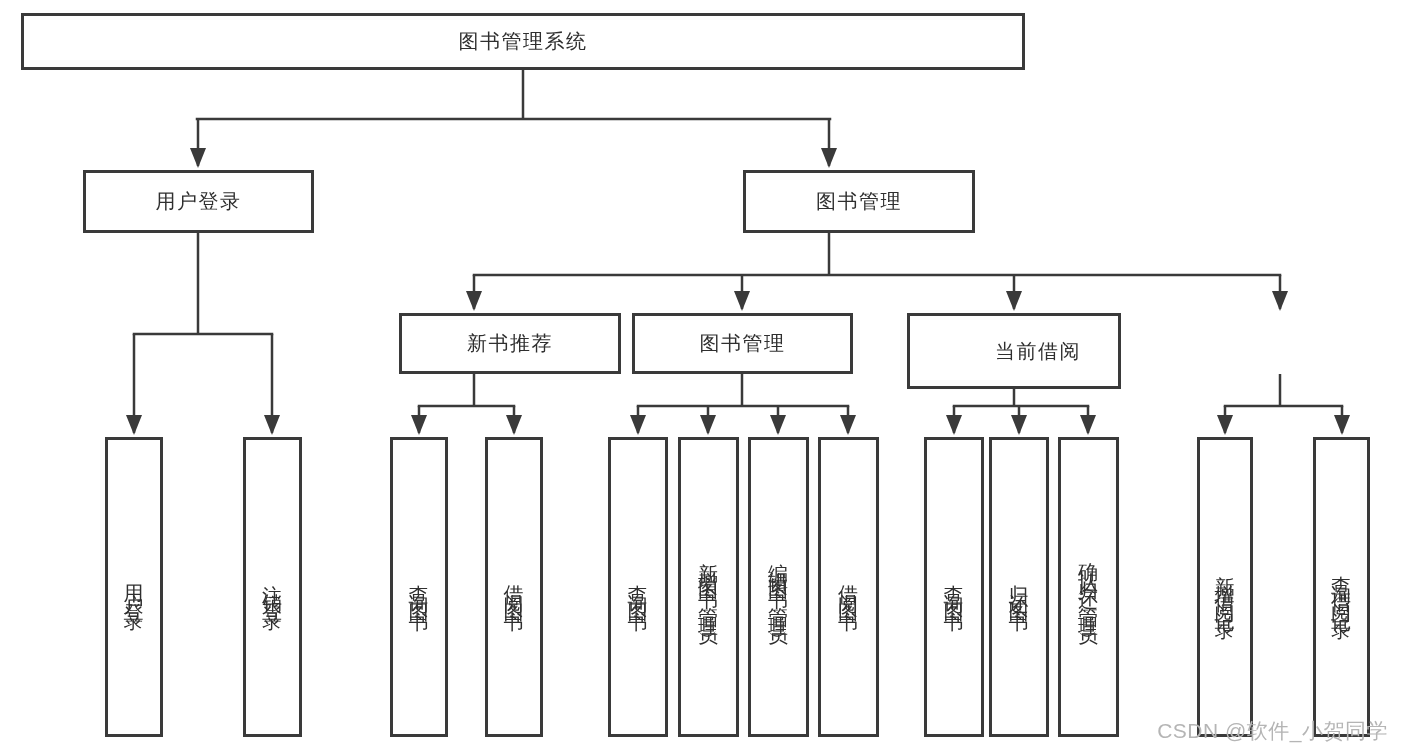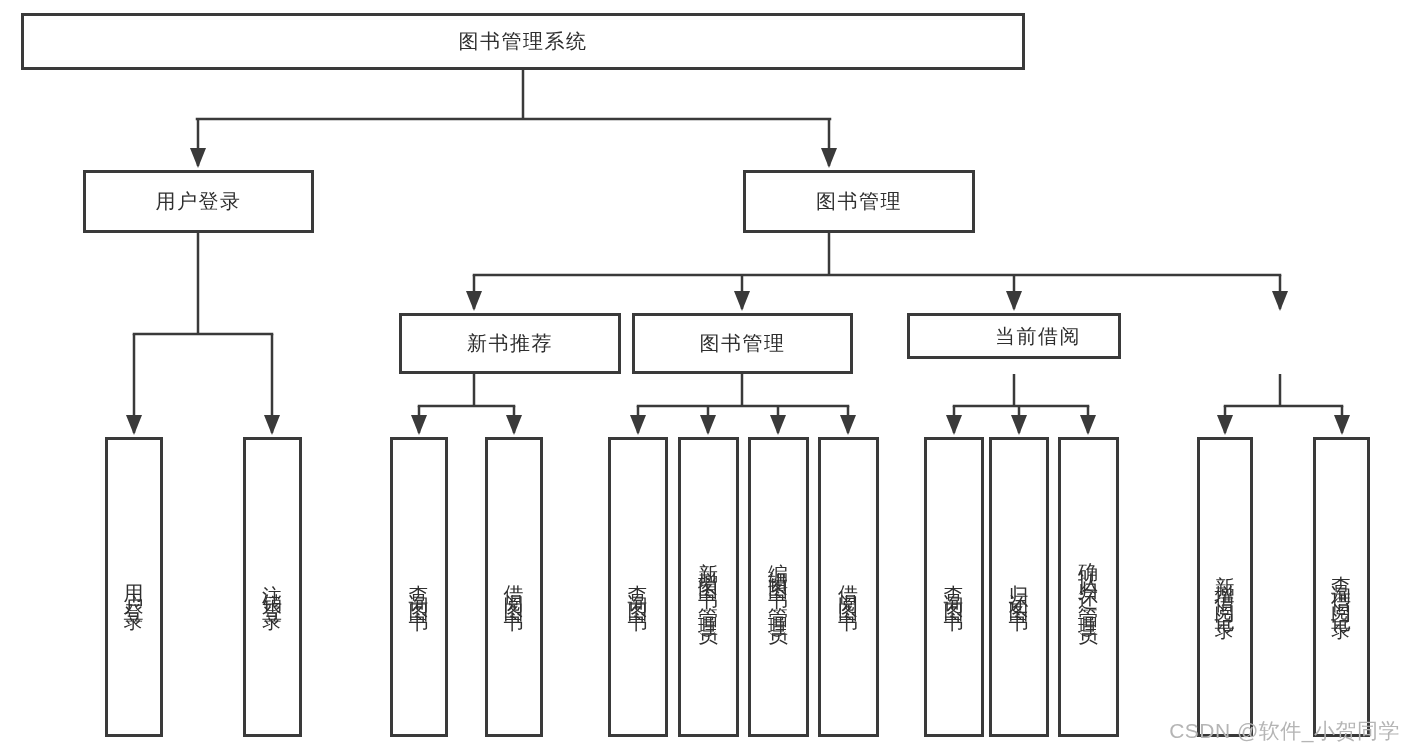--- a/index.html
+++ b/index.html
@@ -43,21 +43,21 @@
     top: 437px;
     height: 300px;
     writing-mode: vertical-rl;
     text-orientation: mixed;
     letter-spacing: 9px;
     line-height: 1;
     white-space: normal;
   }
   .watermark {
     position: absolute;
-    right: 5px;
+    right: 17px;
     bottom: 2px;
     font-size: 21px;
     letter-spacing: 0.5px;
     color: #b5b5b5;
     user-select: none;
   }
 </style>
 </head>
 <body>
 
@@ -125,21 +125,21 @@
     </g>
   </svg>
 
   <div class="node" style="left:21px; top:13px; width:1004px; height:57px;">图书管理系统</div>
 
   <div class="node" style="left:83px; top:170px; width:231px; height:63px;">用户登录</div>
   <div class="node" style="left:713px; top:170px; width:232px; height:63px;margin-left:30px;">图书管理</div>
 
   <div class="node" style="left:363px; top:313px; width:222px; height:61px;margin-left:36px;">新书推荐</div>
   <div class="node" style="left:632px; top:313px; width:221px; height:61px;">图书管理</div>
-  <div class="node" style="left:907px; top:313px; width:214px; height:46px;padding-left:48px;">当前借阅</div>
+  <div class="node" style="left:907px; top:313px; width:214px; height:76px;padding-left:48px;">当前借阅</div>
 
   <div class="node vertical" style="left:105px; width:58px;">用户登录</div>
   <div class="node vertical" style="left:243px; width:59px;">注销登录</div>
 
   <div class="node vertical" style="left:390px; width:58px;">查询图书</div>
   <div class="node vertical" style="left:485px; width:58px;">借阅图书</div>
 
   <div class="node vertical" style="left:608px; width:60px;">查询图书</div>
   <div class="node vertical" style="left:678px; width:61px;">新增图书（管理员）</div>
   <div class="node vertical" style="left:748px; width:61px;">编辑图书（管理员）</div>

